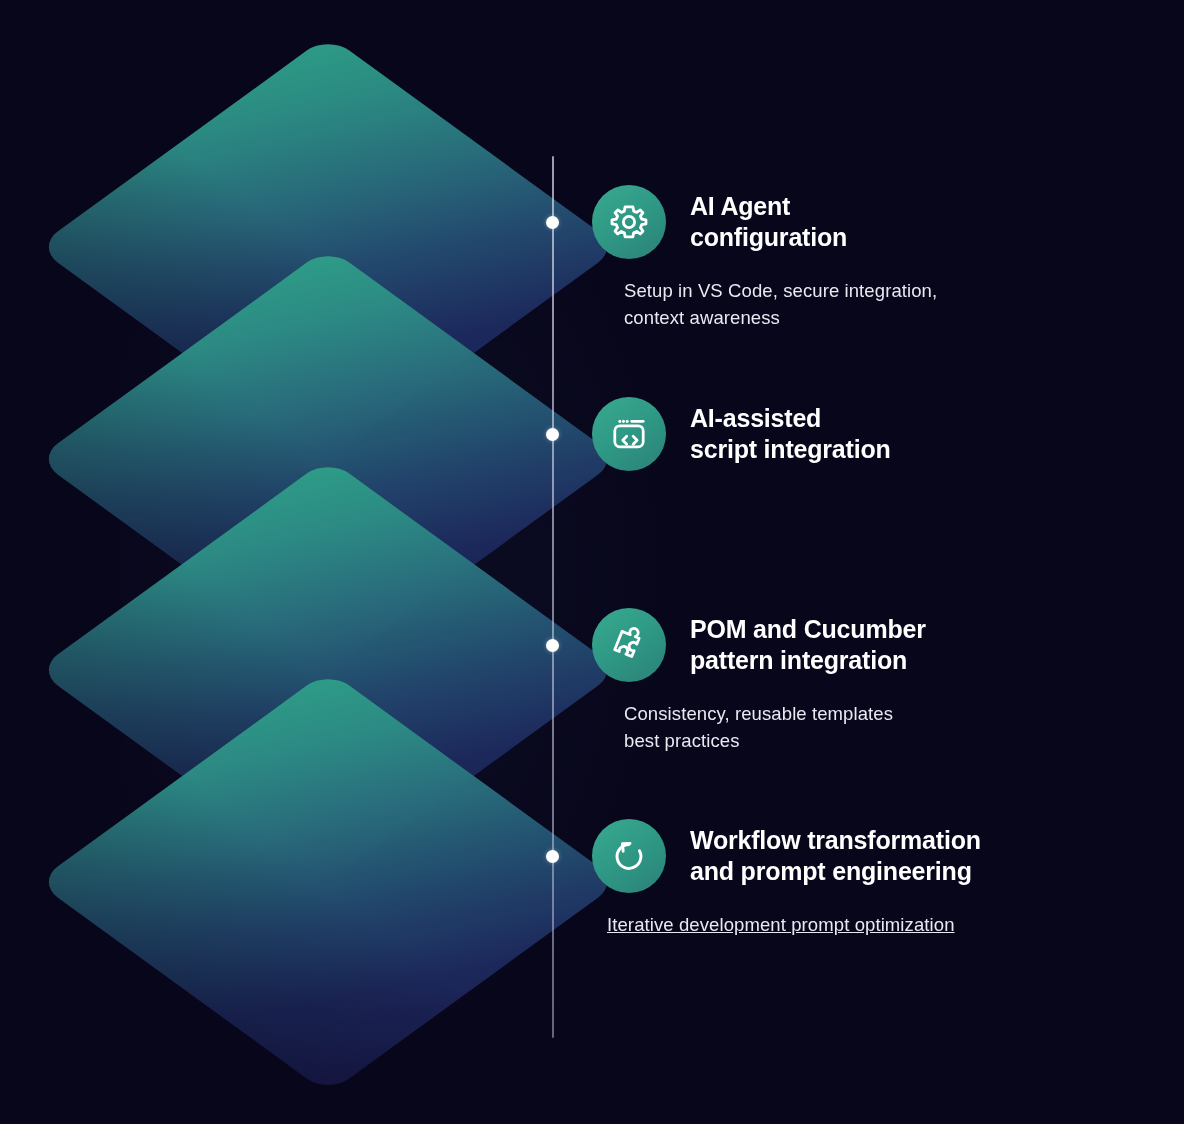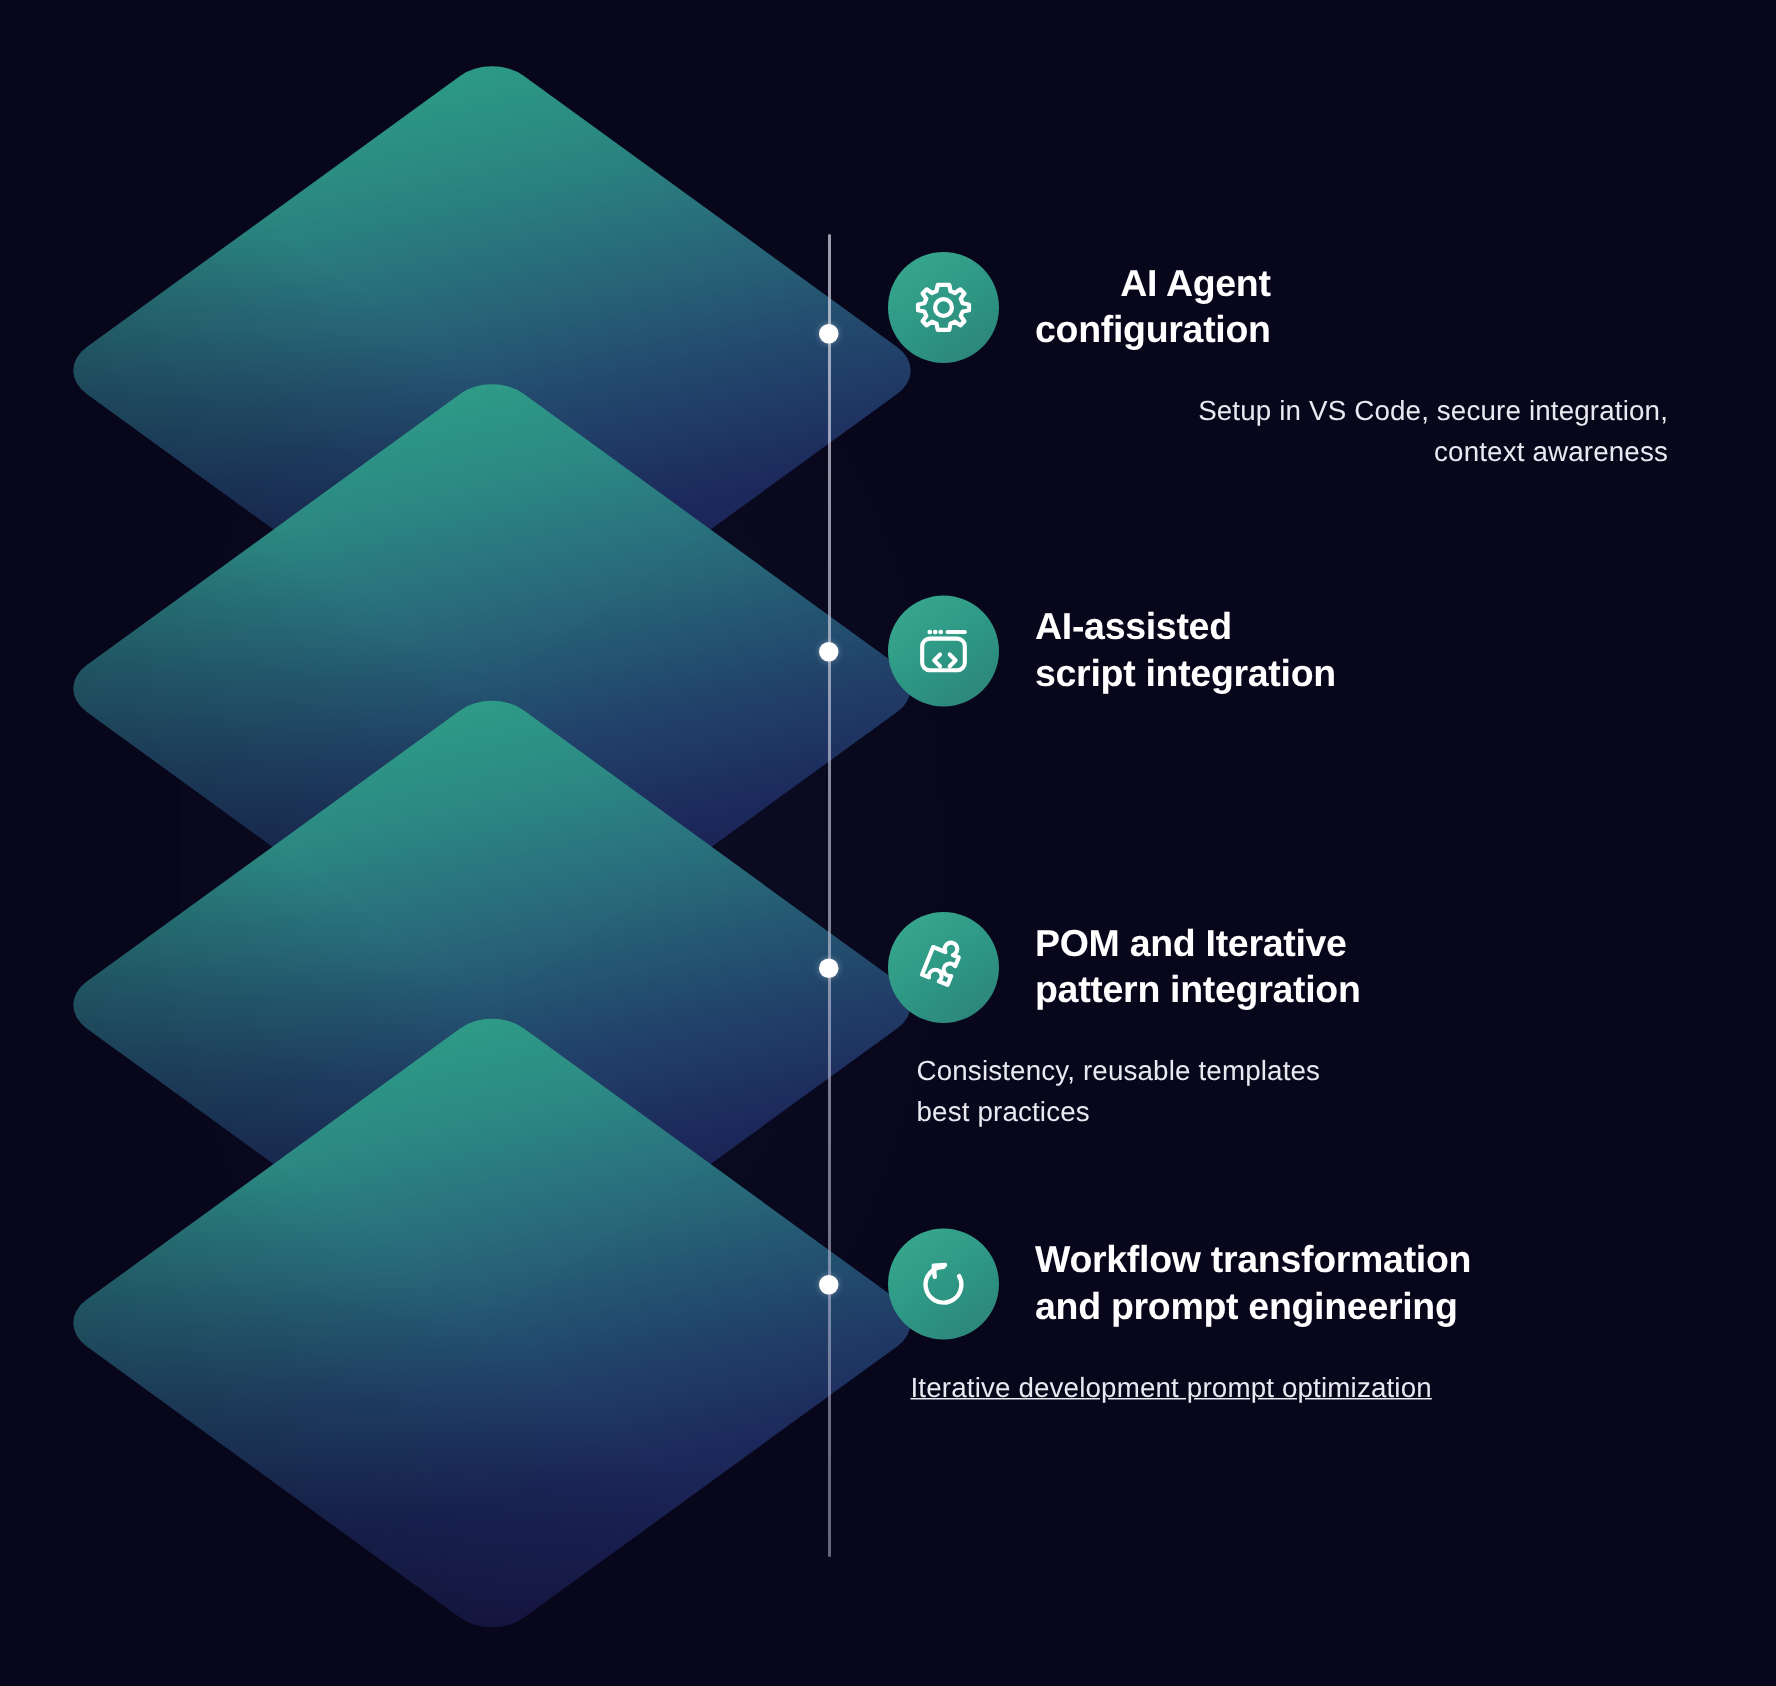--- a/index.html
+++ b/index.html
@@ -89,21 +89,21 @@
   }
 
   
   .steps { position:absolute; left:0; top:0; width:1184px; height:1124px; }
 
   .step {
     position:absolute;
     left: 592px;
     width: 520px;
   }
-  .step.s1 { top: 168px; text-align: right; }
+  .step.s1 { top: 185px; }
   .step.s2 { top: 397px; }
   .step.s3 { top: 608px; }
   .step.s4 { top: 819px; }
 
   .step-head {
     display:flex;
     align-items:center;
     gap: 24px;
   }
 
@@ -123,21 +123,21 @@
     color: #ffffff;
     font-size: 25px;
     font-weight: bold;
     line-height: 31px;
     letter-spacing: -0.2px;
     white-space: pre-line;
   }
 
   .step-desc {
     margin-top: 18px;
-    margin-left: 19px;
+    margin-left: 32px;
     color: #e9e9f2;
     font-size: 18.5px;
     font-weight: normal;
     line-height: 27px;
     letter-spacing: 0.1px;
     white-space: pre-line;
   }
   .step.s4 .step-desc { margin-left: 15px; text-decoration: underline; }
 </style>
 </head>
@@ -204,21 +204,21 @@
 
     <div class="step s3">
       <div class="step-head">
         <div class="icon-badge">
           <svg width="46" height="46" viewBox="0 0 48 48" fill="none" stroke="#ffffff" stroke-width="2.9" stroke-linecap="round" stroke-linejoin="round">
             <g transform="rotate(22 24 24)">
               <path d="M12 13.5 h9.2 a4.4 4.4 0 1 1 5.6 0 h4.4 v6.6 a4.4 4.4 0 1 0 0 7.4 v6.6 h-6.6 a4.4 4.4 0 1 0 -7.4 0 H12 Z"></path>
             </g>
           </svg>
         </div>
-        <div class="step-title">POM and Iterative
+        <div class="step-title">POM and Cucumber
 pattern integration</div>
       </div>
       <div class="step-desc">Consistency, reusable templates
 best practices</div>
     </div>
 
     <div class="step s4">
       <div class="step-head">
         <div class="icon-badge">
           <svg width="44" height="44" viewBox="0 0 48 48" fill="none" stroke="#ffffff" stroke-width="3.2" stroke-linecap="round" stroke-linejoin="round">

